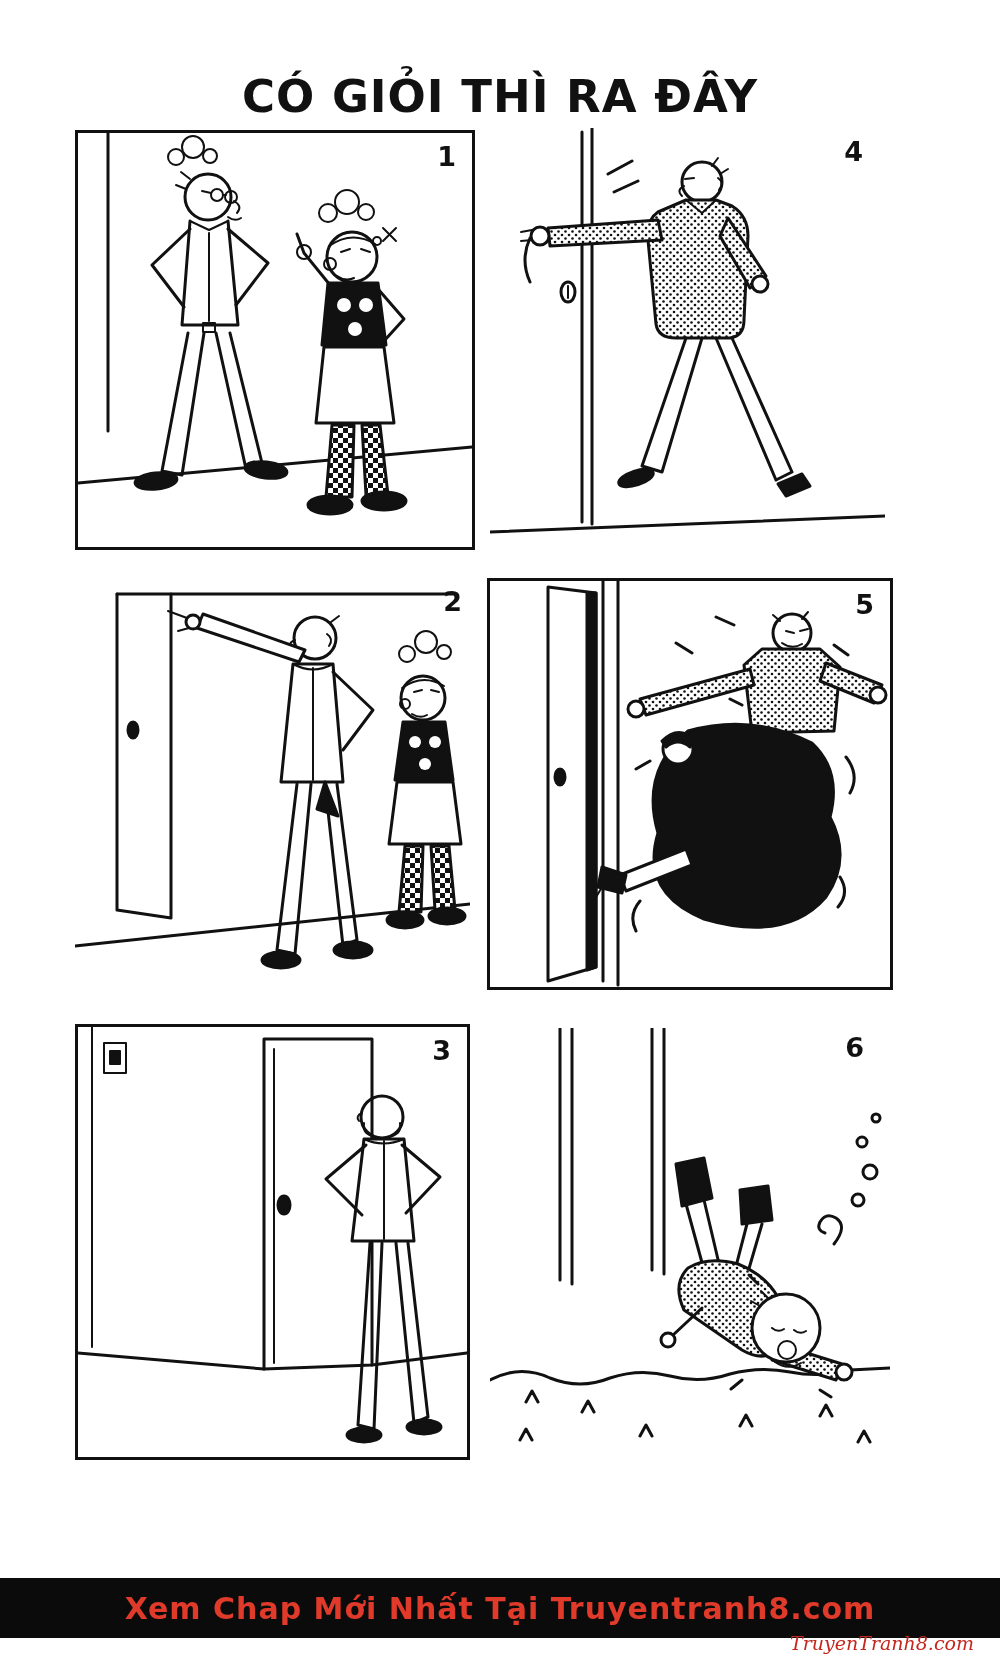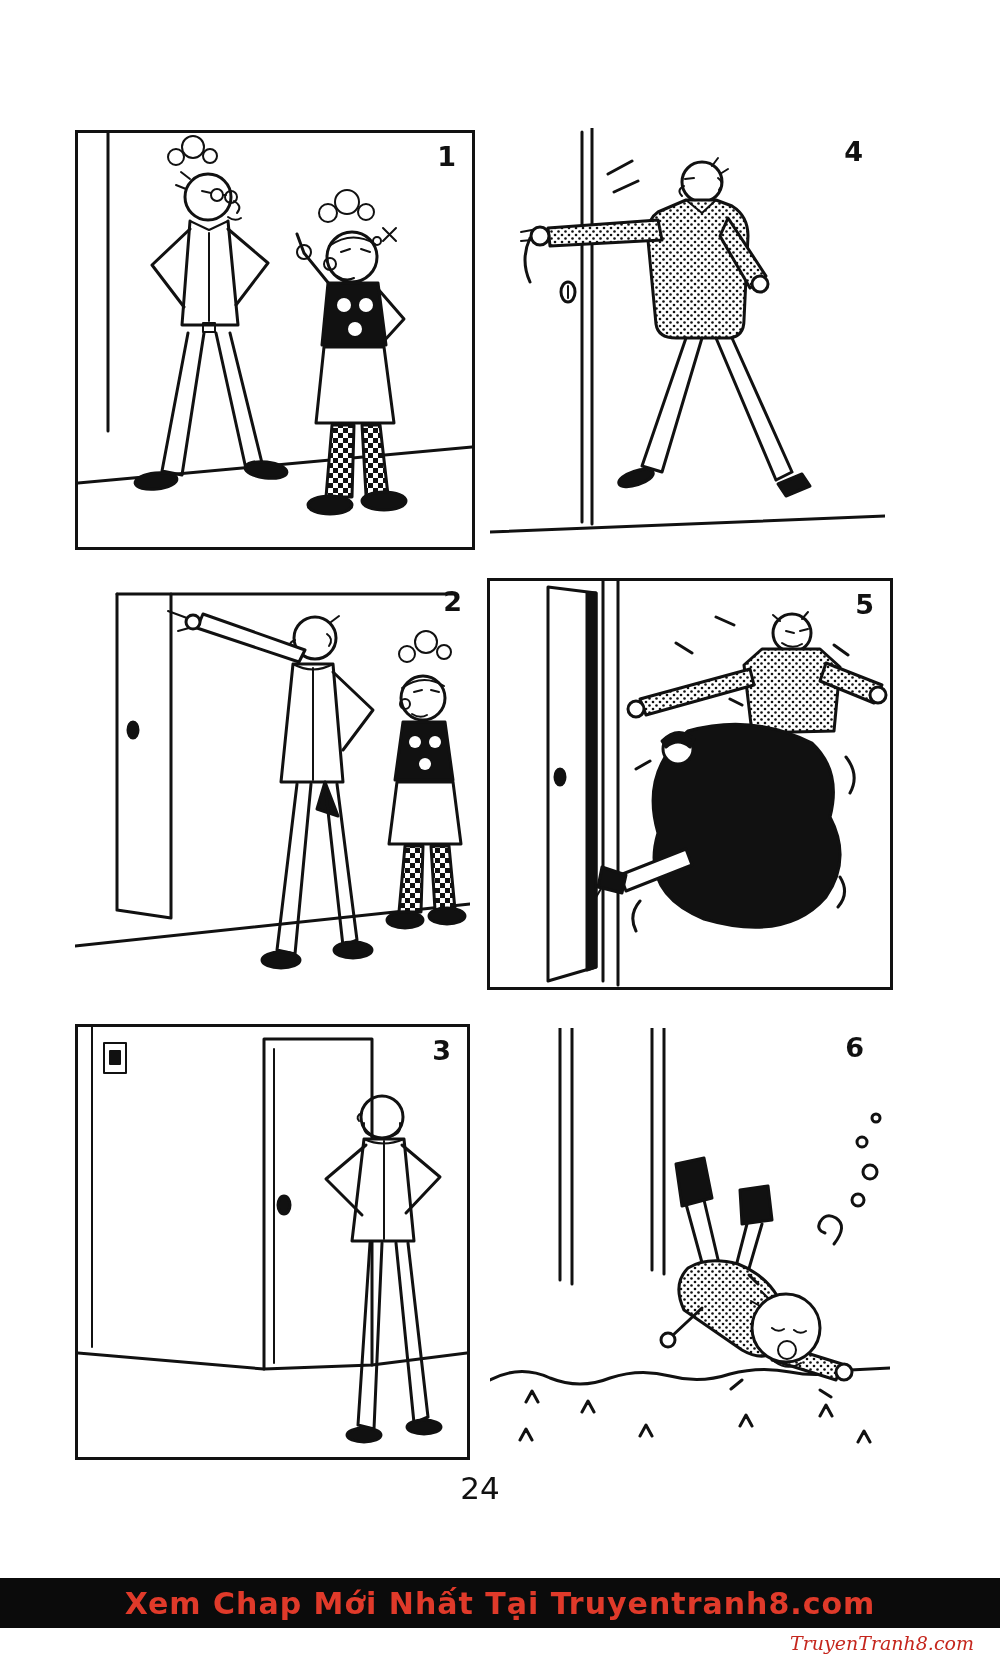--- a/index.html
+++ b/index.html
@@ -27,21 +27,21 @@
   .art .fd { fill:#111; }
   .art .fw { fill:#fff; }
   .art .fc { fill:url(#checker); }
   .art .ft { fill:url(#tweed); }
   .art .ns { stroke:none; }
   .page-number {
     position:absolute; top:1470px; left:0; width:960px;
     text-align:center; font-size:31px; color:#111;
   }
   .footer-bar {
-    position:absolute; top:1578px; left:0; width:1000px; height:50px;
+    position:absolute; top:1578px; left:0; width:1000px; height:60px;
     background:#0b0b0b; display:flex; align-items:center; justify-content:center;
   }
   .footer-text { color:#e03a2a; font-size:30px; font-weight:bold; letter-spacing:1px; }
   .watermark {
     position:absolute; top:1632px; right:26px;
     color:#c5261d; font-family:"DejaVu Serif","Liberation Serif",serif;
     font-style:italic; font-weight:normal; font-size:19px;
   }
 </style>
 </head>
@@ -57,20 +57,21 @@
     <pattern id="tweed" width="7" height="7" patternUnits="userSpaceOnUse">
       <rect width="7" height="7" fill="#fff"></rect>
       <circle cx="2" cy="2" r="1.3" fill="#111"></circle>
       <circle cx="5.5" cy="5.5" r="1.3" fill="#111"></circle>
     </pattern>
   </defs>
 </svg>
 
 <div class="page">
 
+  <h1 class="title">CÓ GIỎI THÌ RA ĐÂY</h1>
 
   <div class="panel bordered" style="left:75px; top:130px; width:400px; height:420px;">
     <svg class="art" viewBox="0 0 394 414" preserveAspectRatio="none" aria-label="tall man and short cook shouting face to face, steam above heads">
       <g>
         <path d="M30 0 V298"></path>
         <path d="M0 350 L394 314"></path>
       </g>
       <g>
         <circle class="tn" cx="98" cy="24" r="8"></circle>
           <circle class="tn" cx="115" cy="14" r="11"></circle>
@@ -282,21 +283,20 @@
         <circle cx="368" cy="172" r="6"></circle>
         <circle cx="380" cy="144" r="7"></circle>
         <circle cx="372" cy="114" r="5"></circle>
         <circle cx="386" cy="90" r="4"></circle>
         <path d="M252 352 l-11 9 M330 362 l11 7 M268 256 l-9 -9"></path>
       </g>
     </svg>
     <span class="panel-num" style="right:26px; top:4px;">6</span>
   </div>
 
-  <div class="page-number">24</div>
 
   <div class="footer-bar">
     <span class="footer-text">Xem Chap Mới Nhất Tại Truyentranh8.com</span>
   </div>
 
   <div class="watermark">TruyenTranh8.com</div>
 
 </div>
 
 </body></html>

